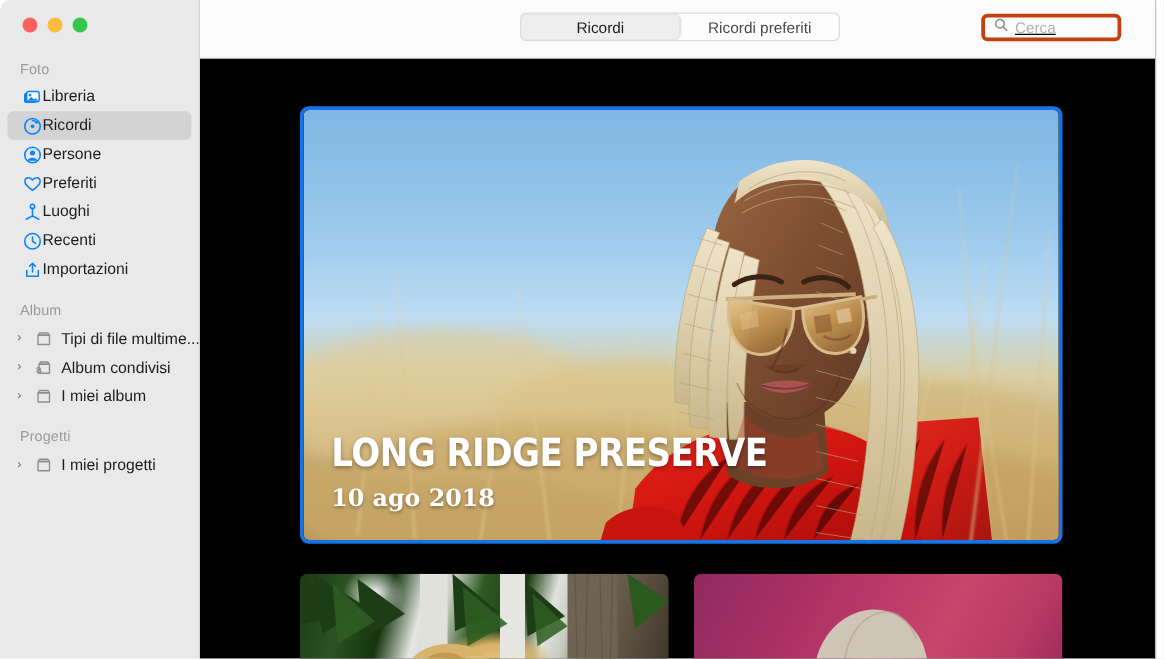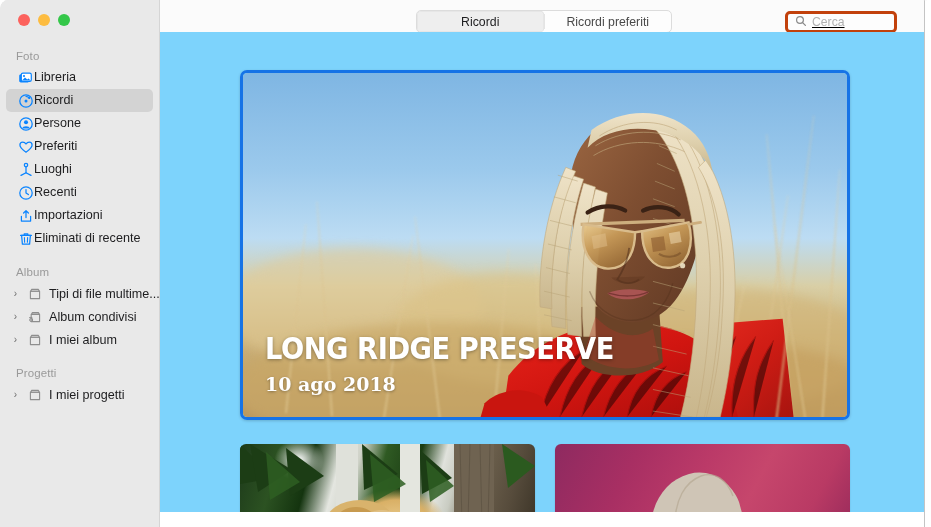--- a/index.html
+++ b/index.html
@@ -194,23 +194,23 @@
     text-decoration: underline;
   }
   #search-placeholder {
     font-size: 12.2px;
     color: #b0b0b0;
   }
 
   
   #content {
     position: absolute;
-    top: 32px; left: 160px;
+    top: 47px; left: 160px;
     width: 765px; height: 480px;
-    background: #7dd3fc;
+    background: #000000;
     overflow: hidden;
   }
 
   
   #hero-card {
     position: absolute;
     top: 38px; left: 80px;
     width: 610px; height: 350px;
     border-radius: 7px;
     border: 3px solid #1673e6;
@@ -391,30 +391,20 @@
       <div class="side-row">
         <span class="ico">
           <svg width="16" height="16" viewBox="0 0 16 16">
             <path d="M8 9.6 L8 2.6 M5.6 5 L8 2.6 L10.4 5" fill="none" stroke="#0a84ff" stroke-width="1.25" stroke-linecap="round" stroke-linejoin="round"></path>
             <path d="M3.4 8.4 L3.4 13 L12.6 13 L12.6 8.4" fill="none" stroke="#0a84ff" stroke-width="1.25" stroke-linecap="round" stroke-linejoin="round"></path>
           </svg>
         </span>
         <span class="lbl">Importazioni</span>
       </div>
 
-      <div class="side-row">
-        <span class="ico">
-          <svg width="16" height="16" viewBox="0 0 16 16">
-            <path d="M3.6 4.4 L12.4 4.4 L11.6 13.2 L4.4 13.2 Z" fill="none" stroke="#0a84ff" stroke-width="1.25" stroke-linejoin="round"></path>
-            <path d="M2.6 4.4 L13.4 4.4 M6.2 4.4 L6.2 2.9 L9.8 2.9 L9.8 4.4" fill="none" stroke="#0a84ff" stroke-width="1.25" stroke-linecap="round" stroke-linejoin="round"></path>
-            <path d="M6.4 6.6 L6.6 11.2 M9.6 6.6 L9.4 11.2" stroke="#0a84ff" stroke-width="1.1" stroke-linecap="round"></path>
-          </svg>
-        </span>
-        <span class="lbl">Eliminati di recente</span>
-      </div>
 
       <div class="section-header" style="padding-top:16px;">Album</div>
 
       <div class="disc-row">
         <span class="chev">›</span>
         <span class="ico">
           <svg width="16" height="16" viewBox="0 0 16 16">
             <path d="M3.4 5.2 L12.6 5.2 L12.6 12.6 L3.4 12.6 Z" fill="none" stroke="#8e8e8e" stroke-width="1.1" stroke-linejoin="round"></path>
             <path d="M4.6 3.4 L11.4 3.4 L12.4 5.2 L3.6 5.2 Z" fill="none" stroke="#8e8e8e" stroke-width="1.1" stroke-linejoin="round"></path>
           </svg>

